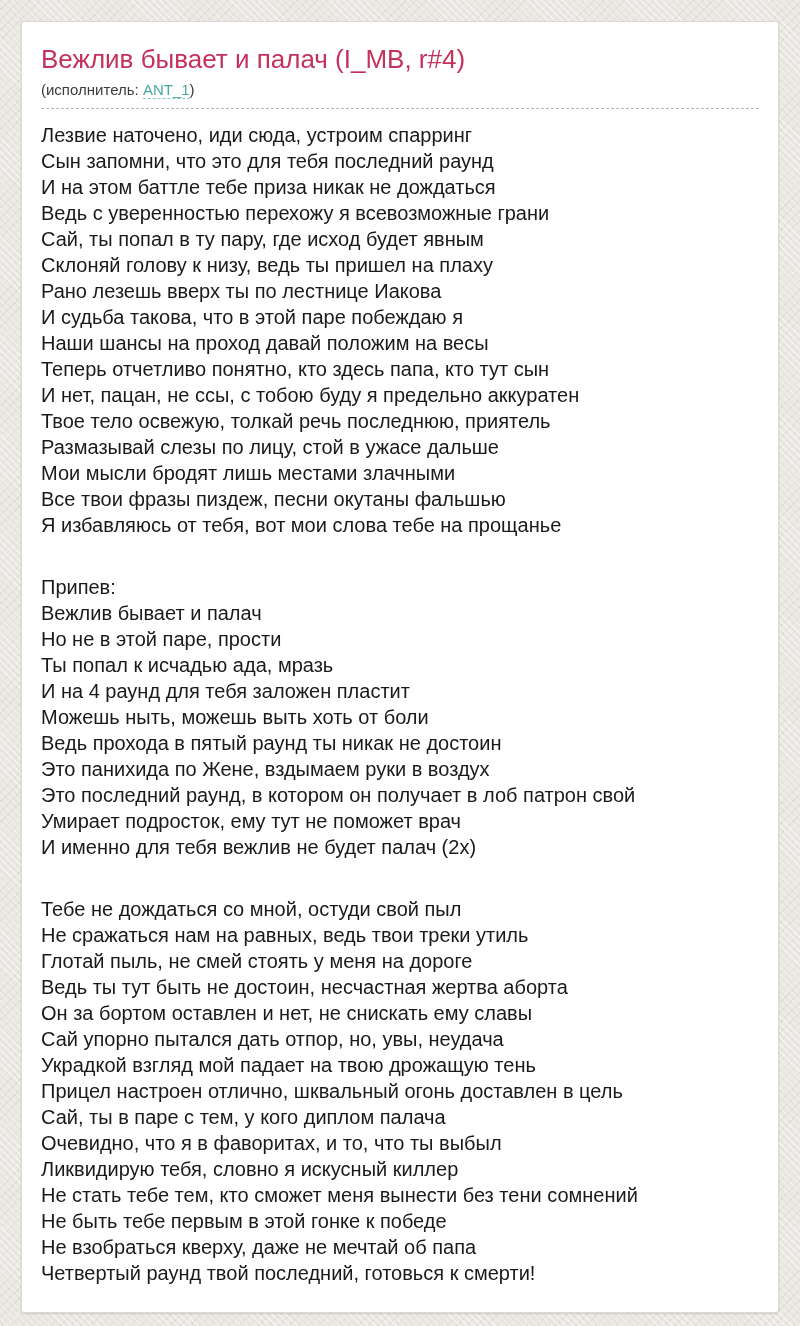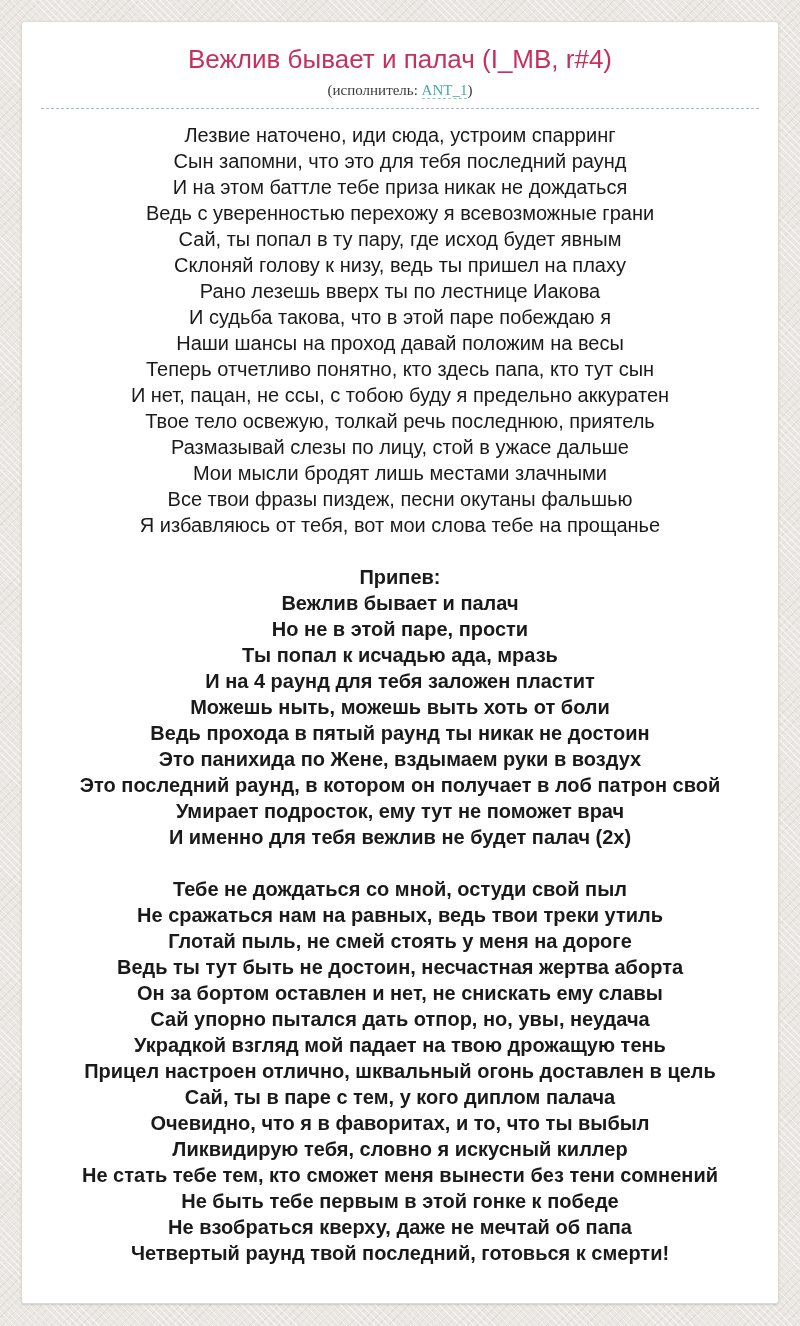--- a/index.html
+++ b/index.html
@@ -21,52 +21,49 @@
     margin: 0 auto;
     position: relative;
     top: 21px;
     background: #ffffff;
     border: 1px solid #dcd8d2;
     border-radius: 3px;
     box-shadow: 0 1px 2px rgba(0,0,0,0.13);
     box-sizing: border-box;
     padding: 18px 19px 26px 19px;
     min-height: 1283px;
-    text-align: center;
   }
   .title {
     margin: 4px 0 7px 0;
     font-size: 26px;
     line-height: 30px;
     font-weight: normal;
     color: #c5305c;
   }
   .artist-line {
     font-size: 15px;
     line-height: 18px;
     color: #3b3b3b;
     padding-bottom: 9px;
     border-bottom: 1px dashed #a9bcc7;
-    font-family: Liberation Serif, serif;
   }
   .artist-link {
     color: #4aa8a2;
     text-decoration: none;
     border-bottom: 1px dashed #8cc8c4;
     cursor: pointer;
   }
   .lyrics {
     margin-top: 13px;
     font-size: 20px;
     line-height: 26px;
     color: #1a1a1a;
   }
   .lyrics-block + .lyrics-block {
-    margin-top: 26px;
-    font-weight: bold;
+    margin-top: 36px;
   }
   .lyric-line {
     white-space: pre-wrap;
   }
 </style>
 </head>
 <body>
 
 <div class="card">
   <h1 class="title">Вежлив бывает и палач (I_MB, r#4)</h1>

